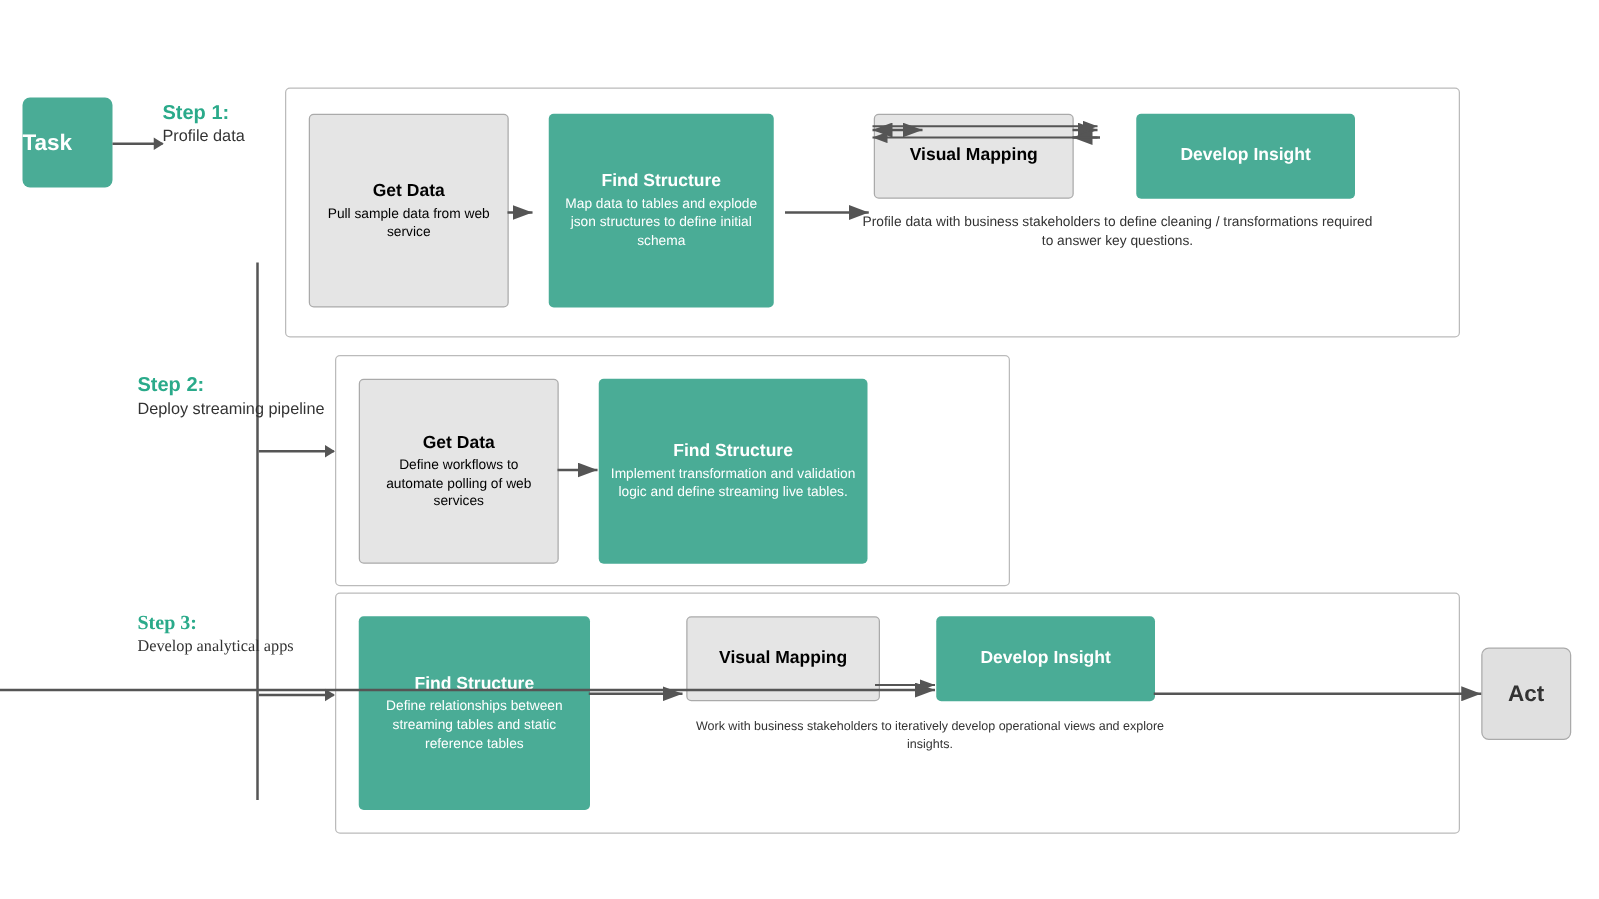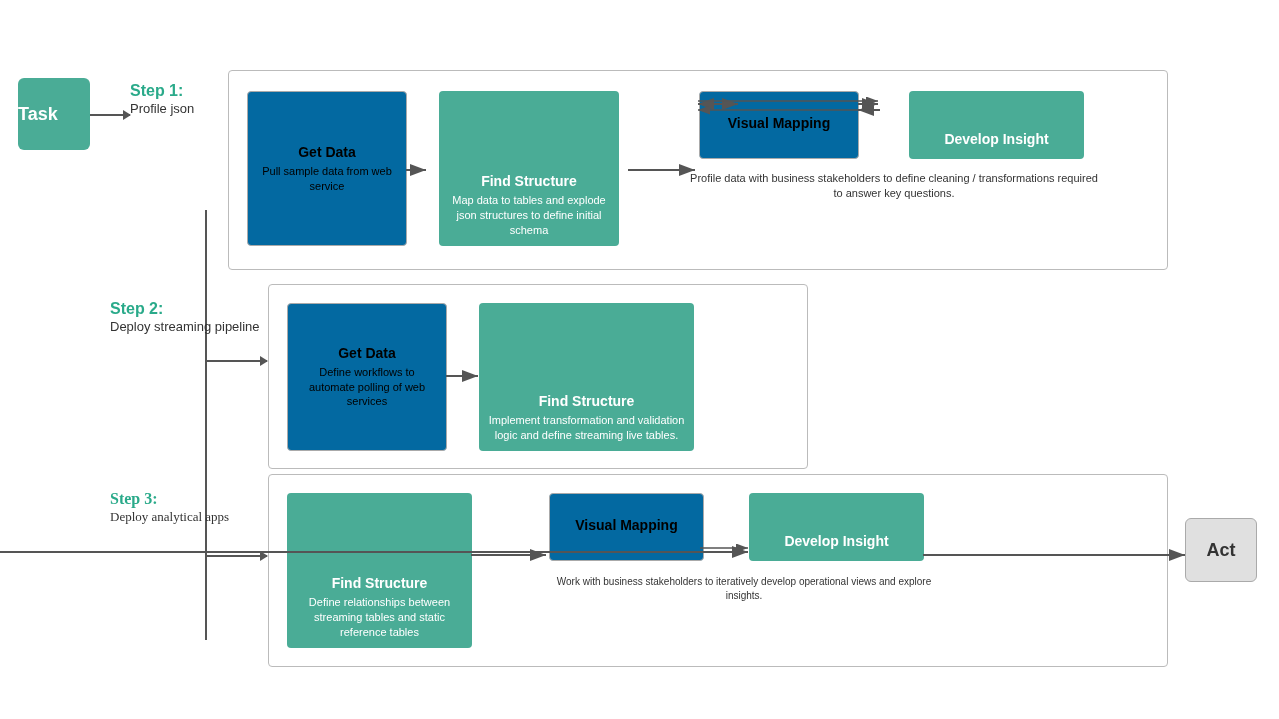--- a/index.html
+++ b/index.html
@@ -115,28 +115,27 @@
       position: absolute;
       border-radius: 4px;
       display: flex;
       flex-direction: column;
       align-items: center;
       justify-content: center;
       text-align: center;
       padding: 8px;
     }
     .box-white {
-      background: #0369a1;
+      background: #e5e5e5;
       border: 1.5px solid #aaa;
       justify-content: center;
     }
     .box-teal {
       background: #4aac96;
       color: white;
-      justify-content: flex-end;
     }
     .box-title {
       font-size: 14px;
       font-weight: bold;
       margin-bottom: 4px;
     }
     .box-desc {
       font-size: 11px;
       line-height: 1.35;
     }
@@ -147,21 +146,21 @@
       top: 0; left: 0;
       width: 1279px;
       height: 719px;
       pointer-events: none;
     }
 
     
     .act-box {
       position: absolute;
       top: 518px; left: 1185px;
-      width: 72px; height: 64px;
+      width: 72px; height: 74px;
       background: #e0e0e0;
       border: 1.5px solid #aaa;
       border-radius: 6px;
       display: flex; align-items: center; justify-content: center;
       font-size: 18px; font-weight: bold; color: #333;
     }
   </style>
 </head>
 <body>
 
@@ -174,21 +173,21 @@
   <div class="arrow-task-step1"></div>
 
   <div class="vert-line"></div>
 
   <div class="horiz-branch-2"></div>
 
   <div class="horiz-branch-3"></div>
 
   <div class="step-label" style="left:130px; top:82px;">
     <div class="step-title">Step 1:</div>
-    <div class="step-desc">Profile json</div>
+    <div class="step-desc">Profile data</div>
   </div>
 
   <div class="step-container" style="left:228px; top:70px; width:940px; height:200px;">
 
     <div class="box box-white" style="left:18px; top:20px; width:160px; height:155px;">
       <div class="box-title">Get Data</div>
       <div class="box-desc">Pull sample data from web service</div>
     </div>
 
     <div class="box box-teal" style="left:210px; top:20px; width:180px; height:155px;">
@@ -225,21 +224,21 @@
 
     <div class="box box-teal" style="left:210px; top:18px; width:215px; height:148px;">
       <div class="box-title" style="color:white;">Find Structure</div>
       <div class="box-desc" style="color:white;">Implement transformation and validation logic and define streaming live tables.</div>
     </div>
   </div>
 
   <div class="step-label" style="left:110px; top:490px;font-family:Liberation Serif, serif;">
     <div class="step-title">Step 3:</div>
     <div class="step-desc">
-      <span>Deploy analytical apps</span>
+      <span>Develop analytical apps</span>
     </div>
   </div>
 
   <div class="step-container" style="left:268px; top:474px; width:900px; height:193px;">
 
     <div class="box box-teal" style="left:18px; top:18px; width:185px; height:155px;">
       <div class="box-title" style="color:white;">Find Structure</div>
       <div class="box-desc" style="color:white;">Define relationships between streaming tables and static reference tables</div>
     </div>
 

